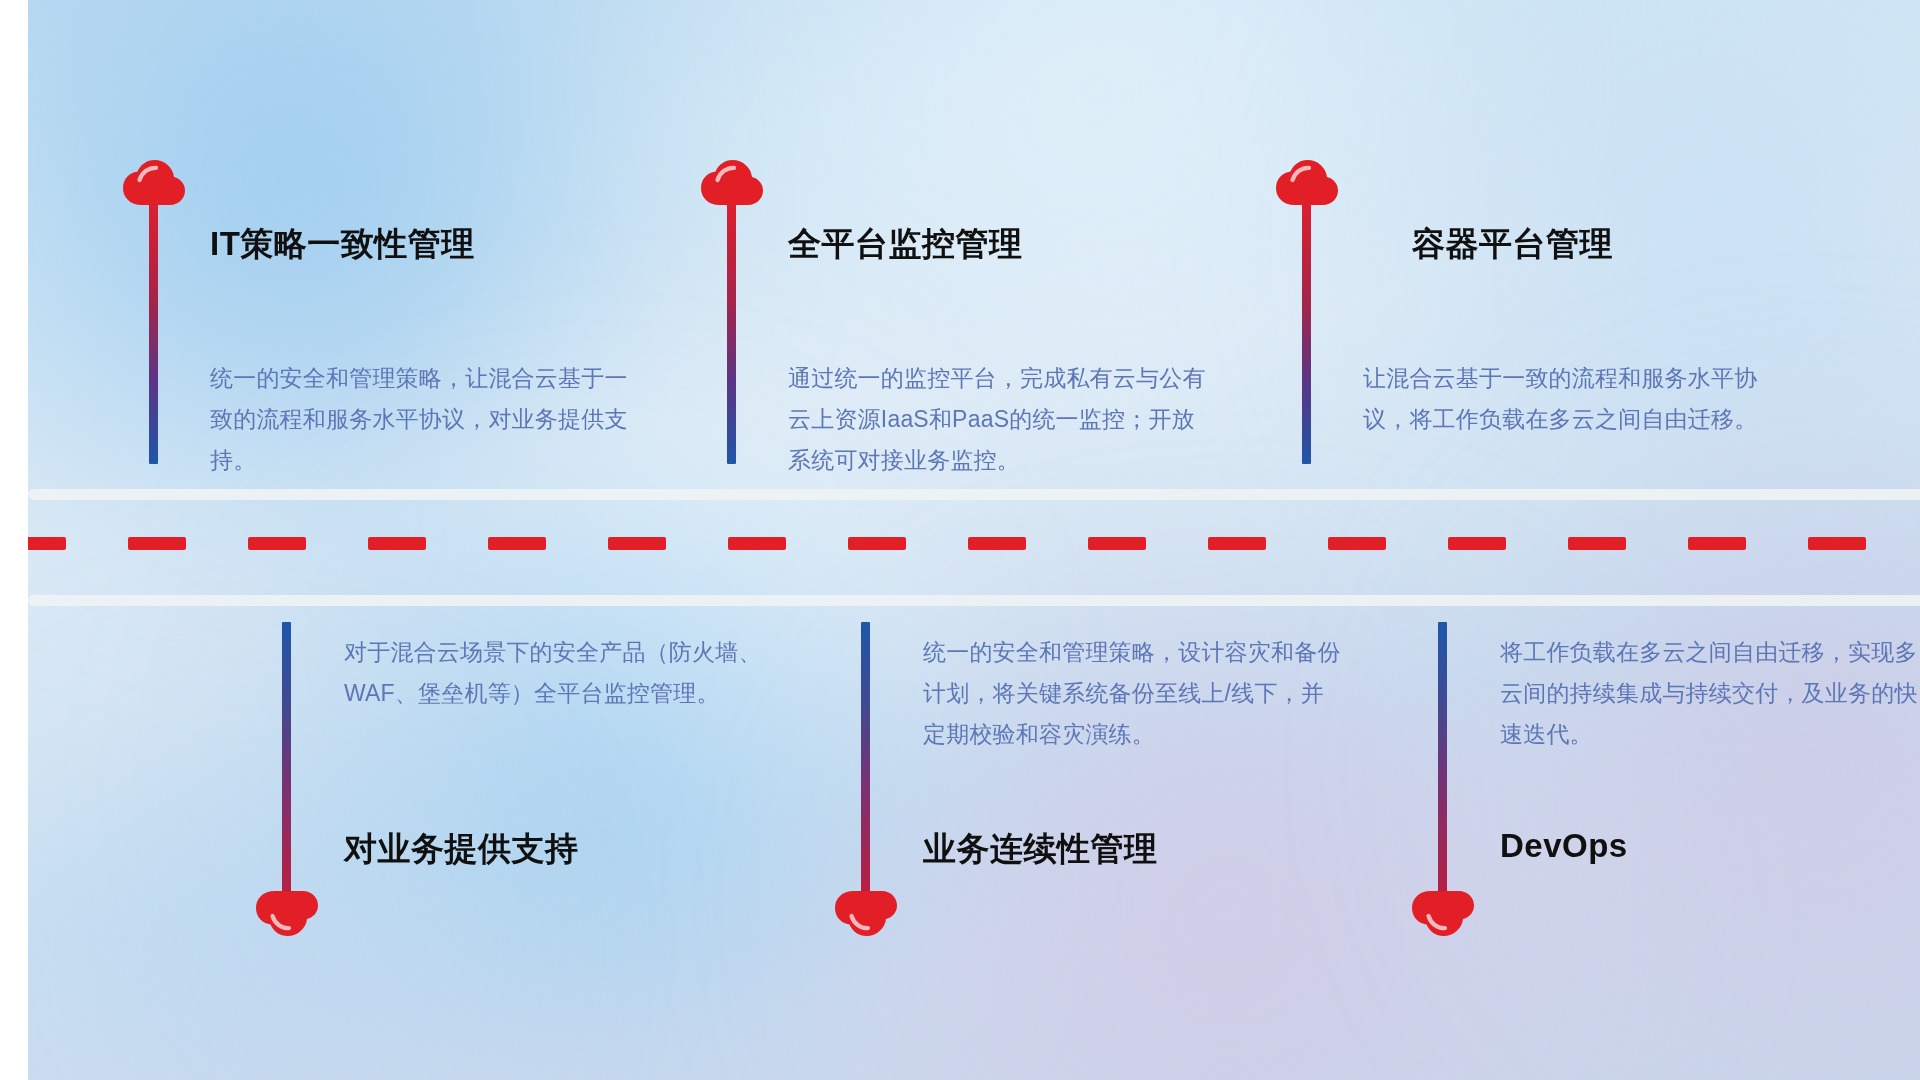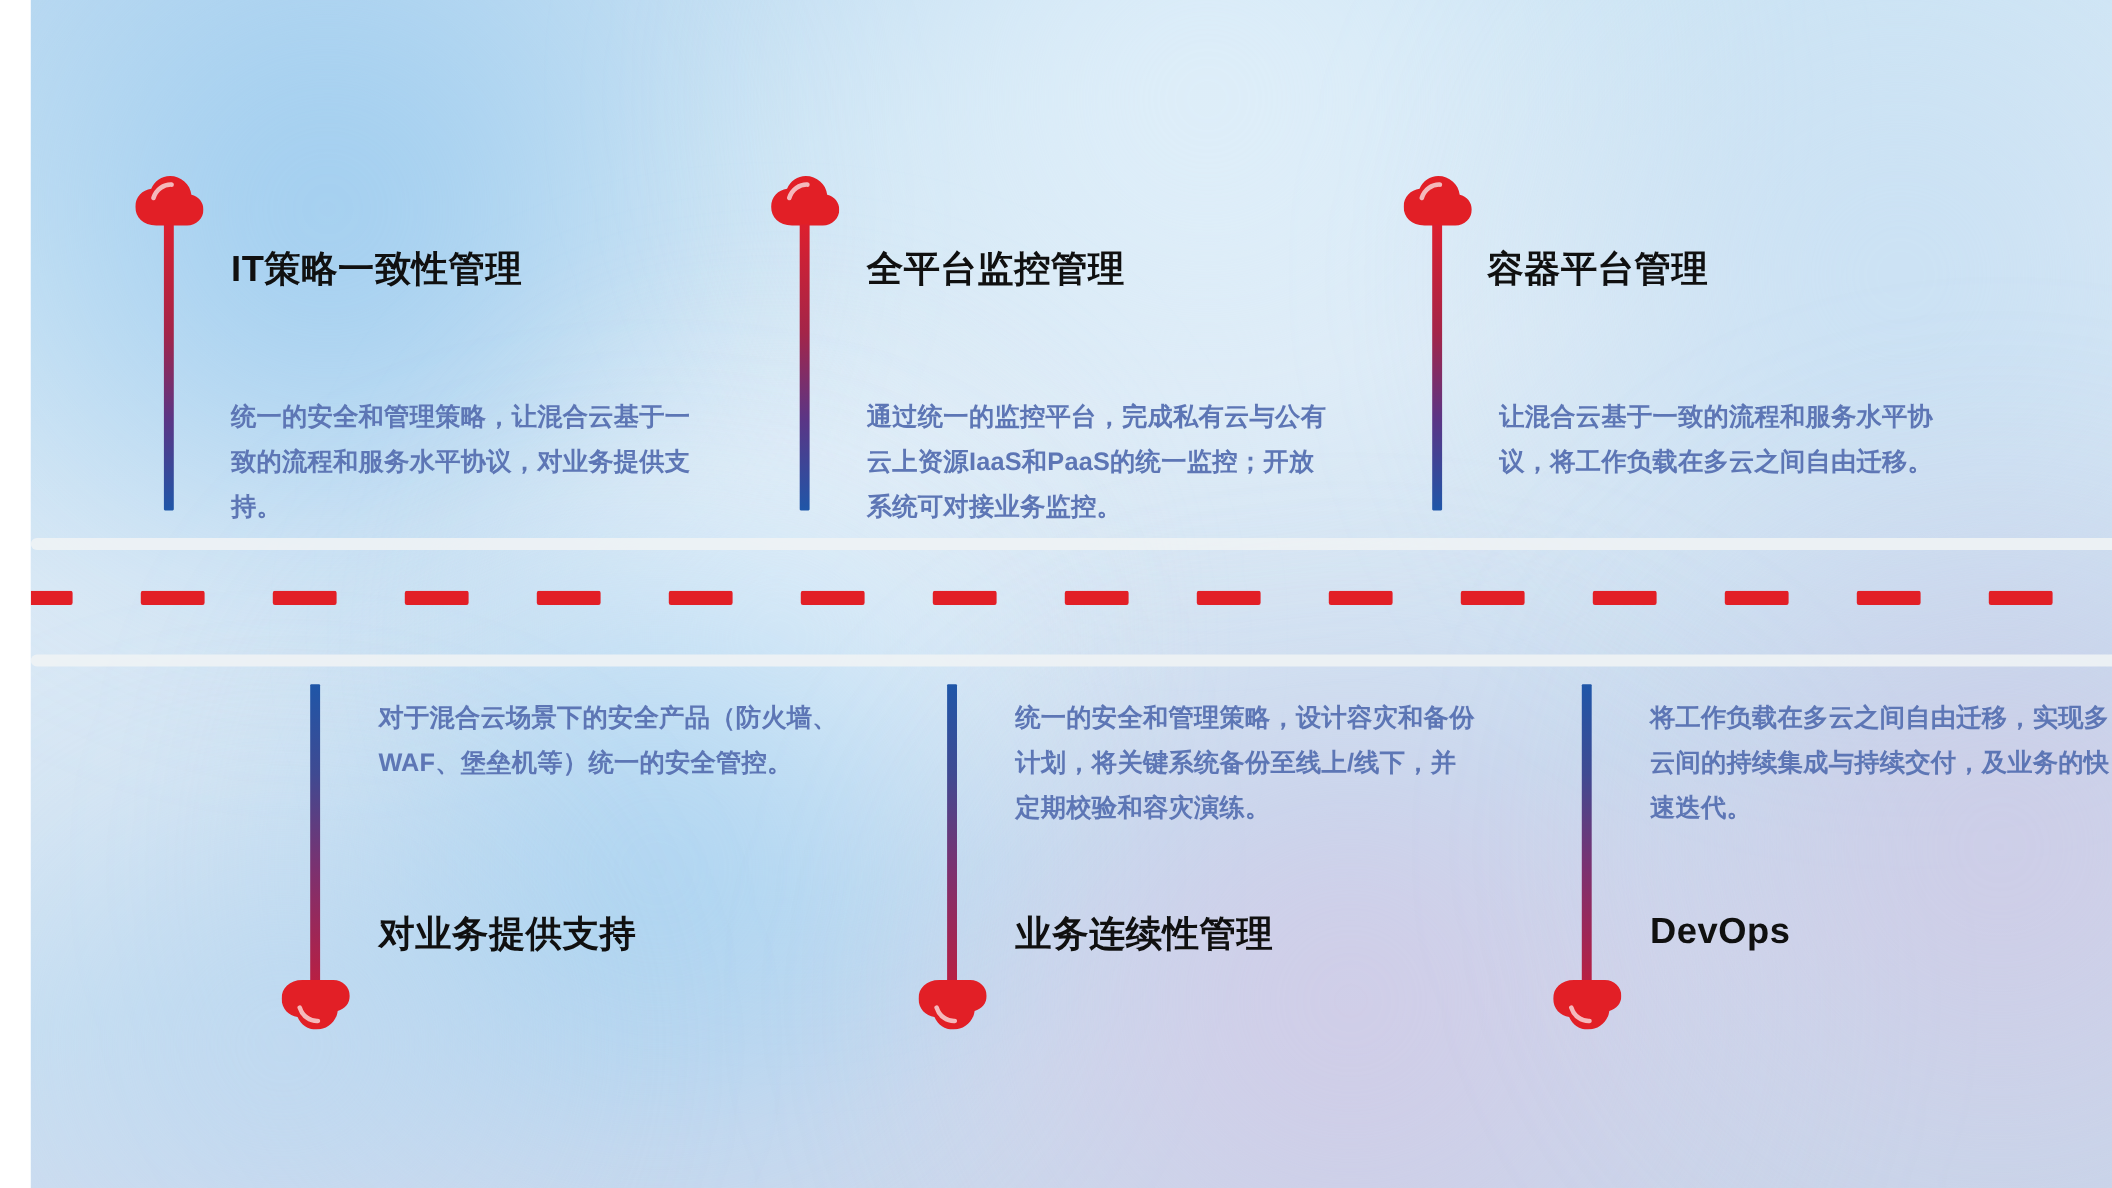--- a/index.html
+++ b/index.html
@@ -119,21 +119,20 @@
     white-space: nowrap;
     letter-spacing: 0.5px;
   }
 
   .body-text {
     position: absolute;
     font-size: 23px;
     line-height: 41px;
     color: #5d76b5;
     letter-spacing: 0.2px;
-    font-weight: bold;
   }
 </style>
 </head>
 <body>
 
 <div id="stage">
 
   <div class="bg-base"></div>
   <div class="bg-blob blob-a"></div>
   <div class="bg-blob blob-b"></div>
@@ -169,21 +168,21 @@
   </div>
 
   <div class="col">
     <div class="cloud" style="left:1248px; top:160px;">
       <svg viewBox="0 0 62 46" xmlns="http://www.w3.org/2000/svg">
         <path d="M19 45 C7 45 0 37.5 0 28 C0 19 6.5 12.5 14.5 11.5 C17.5 4.5 24 0 31.5 0 C41.5 0 50 7.5 51 17 C57.5 18.5 62 24 62 30.5 C62 38.5 55.5 45 47 45 Z" fill="#e21f26"></path>
         <path d="M16.5 20 C19 12 26 7.5 33 7.8" stroke="#f4b9bc" stroke-width="4.2" stroke-linecap="round" fill="none"></path>
       </svg>
     </div>
     <div class="stem down" style="left:1274px; top:204px; height:260px;"></div>
-    <div class="heading" style="left:1324px; top:222px;">容器平台管理</div>
+    <div class="heading" style="left:1384px; top:222px;">容器平台管理</div>
     <div class="body-text" style="left:1335px; top:358px; width:420px;">让混合云基于一致的流程和服务水平协议，将工作负载在多云之间自由迁移。</div>
   </div>
 
   <div class="road-line top"></div>
   <div class="road-dashes">
     <div class="dash" style="left:-20px;"></div>
     <div class="dash" style="left:100px;"></div>
     <div class="dash" style="left:220px;"></div>
     <div class="dash" style="left:340px;"></div>
     <div class="dash" style="left:460px;"></div>
@@ -197,21 +196,21 @@
     <div class="dash" style="left:1420px;"></div>
     <div class="dash" style="left:1540px;"></div>
     <div class="dash" style="left:1660px;"></div>
     <div class="dash" style="left:1780px;"></div>
     <div class="dash" style="left:1900px;"></div>
   </div>
   <div class="road-line bottom"></div>
 
   <div class="col">
     <div class="stem up" style="left:254px; top:622px; height:270px;"></div>
-    <div class="body-text" style="left:316px; top:632px; width:420px;">对于混合云场景下的安全产品（防火墙、WAF、堡垒机等）统一的安全管控。</div>
+    <div class="body-text" style="left:316px; top:632px; width:420px;">对于混合云场景下的安全产品（防火墙、WAF、堡垒机等）全平台监控管理。</div>
     <div class="heading" style="left:316px; top:827px;">对业务提供支持</div>
     <div class="cloud flip" style="left:228px; top:890px;">
       <svg viewBox="0 0 62 46" xmlns="http://www.w3.org/2000/svg">
         <path d="M19 45 C7 45 0 37.5 0 28 C0 19 6.5 12.5 14.5 11.5 C17.5 4.5 24 0 31.5 0 C41.5 0 50 7.5 51 17 C57.5 18.5 62 24 62 30.5 C62 38.5 55.5 45 47 45 Z" fill="#e21f26"></path>
         <path d="M16.5 20 C19 12 26 7.5 33 7.8" stroke="#f4b9bc" stroke-width="4.2" stroke-linecap="round" fill="none"></path>
       </svg>
     </div>
   </div>
 
   <div class="col">

